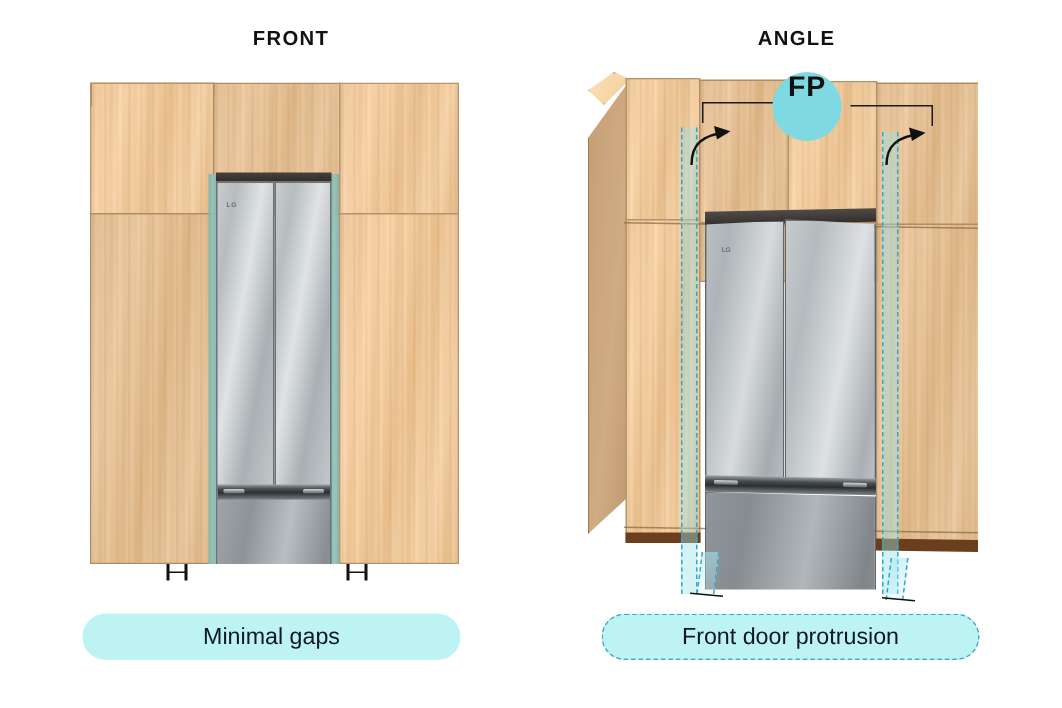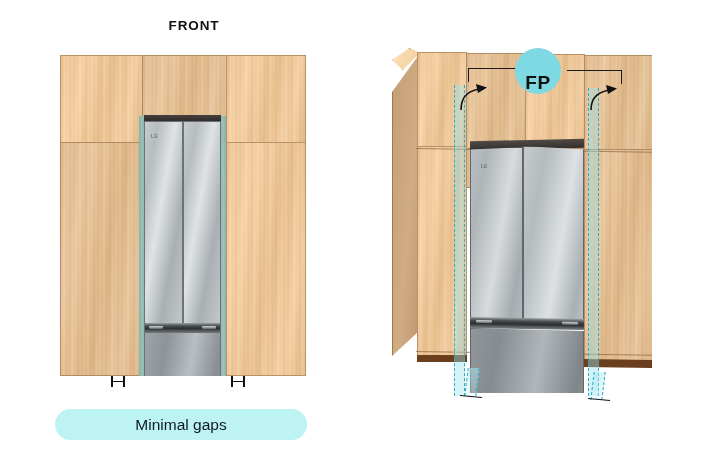--- a/index.html
+++ b/index.html
@@ -231,21 +231,21 @@
   #leader-r {
     left: 567px; top: 70px; width: 55px; height: 14px;
     border-top: 1.3px solid #1a1a1a; border-right: 1.3px solid #1a1a1a;
   }
 
   
   #fp-badge {
     position:absolute; left: 515px; top: 48px;
     width: 46px; height: 46px; border-radius: 50%;
     background: #7fd9e2;
-    display:flex; align-items:flex-end; justify-content:center;
+    display:flex; align-items:flex-start; justify-content:center;
     color:#111; font-size:19px; font-weight:600; letter-spacing:0.5px;
   }
 
   
   .pill {
     position:absolute; height: 31px;
     display:flex; align-items:center; justify-content:center;
     border-radius: 16px;
     font-size: 15.5px; color:#0f172a; white-space:nowrap;
   }
@@ -259,20 +259,21 @@
     border: 1.6px dashed #3aa8c9;
   }
 </style>
 </head>
 <body>
 
 <div class="page">
 
   <div class="panel-title" id="title-front">FRONT</div>
 
+  <div class="panel-title" id="title-angle">ANGLE</div>
 
   <div class="scene" id="front-scene">
 
     <div class="wood light" id="f-up-l"></div>
     <div class="wood" id="f-up-c"></div>
     <div class="wood light" id="f-up-r"></div>
 
     <div class="wood" id="f-lo-l"></div>
     <div class="wood light" id="f-lo-r"></div>
 
@@ -367,14 +368,17 @@
   <div class="leader" id="leader-r"></div>
 
   <div id="fp-badge">
     <span>FP</span>
   </div>
 
   <div class="pill" id="pill-left">
     <span>Minimal gaps</span>
   </div>
 
+  <div class="pill" id="pill-right">
+    <span>Front door protrusion</span>
+  </div>
 
 </div>
 
 </body></html>

